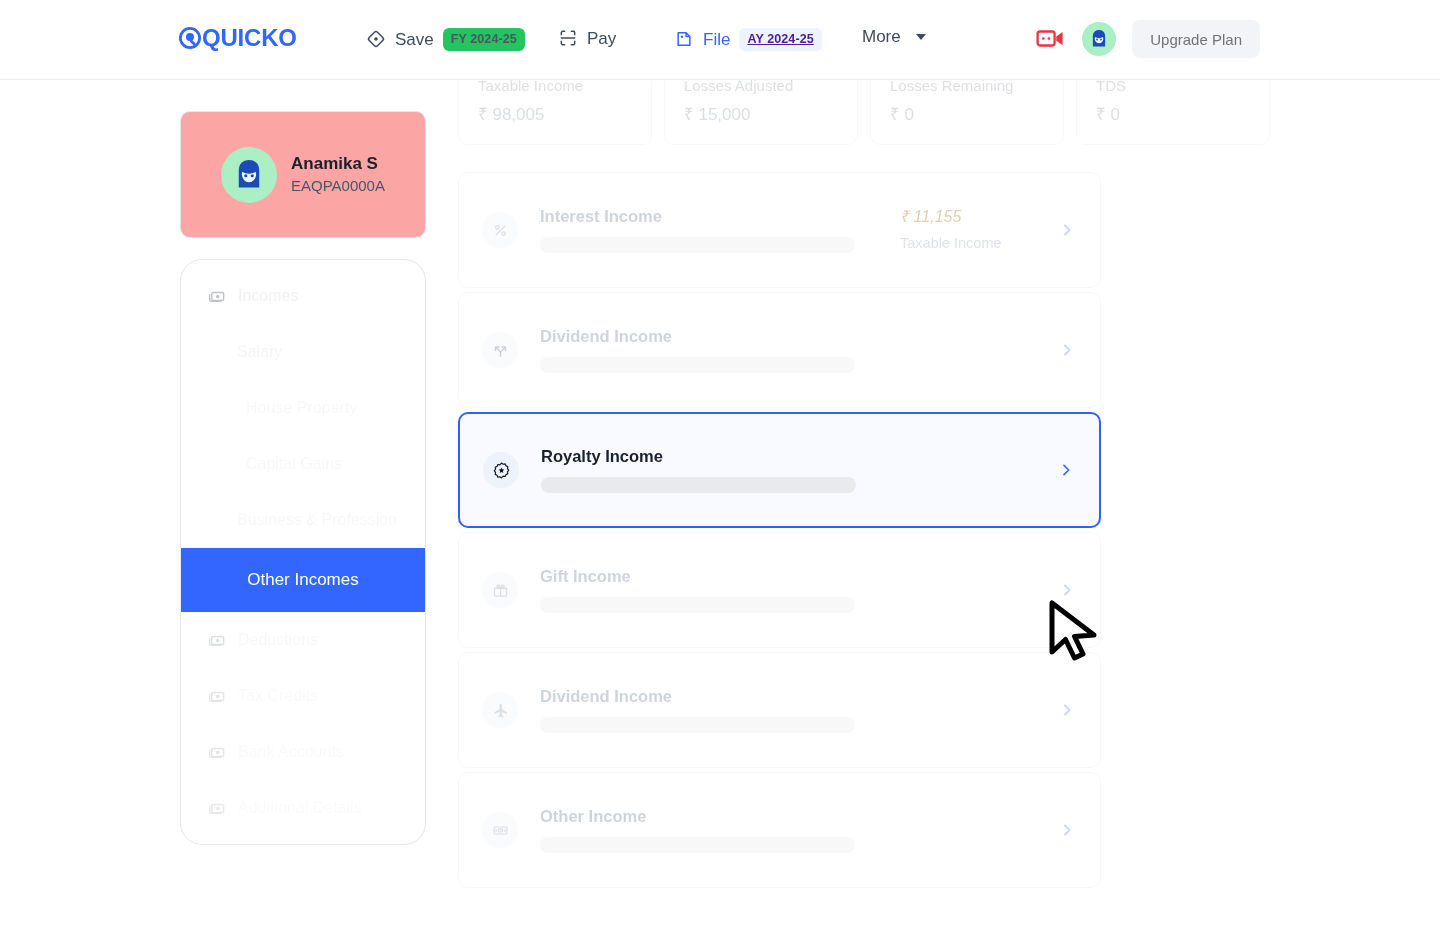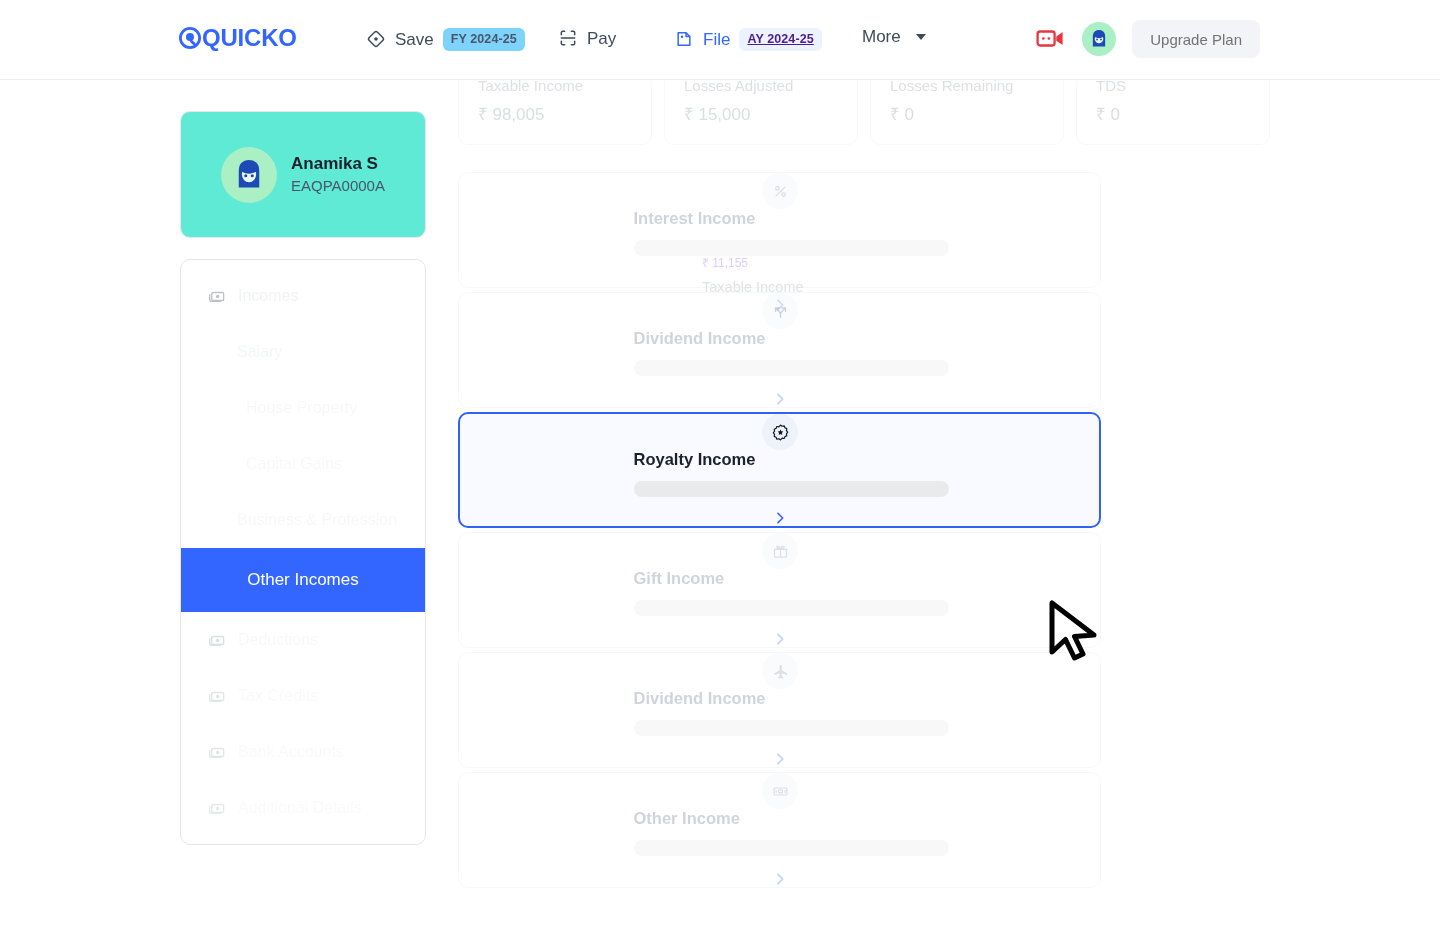--- a/index.html
+++ b/index.html
@@ -68,21 +68,21 @@
     font-weight: 400;
     color: #3e4c59;
     line-height: 1;
   }
   .nav-label.blue { color: #3366ff; font-weight: 400; }
 
   .nav-pill {
     font-size: 12.5px;
     font-weight: 600;
     color: #4a5568;
-    background: #7dd3fc;
+    background: #22c55e;
     border-radius: 6px;
     padding: 5px 8px;
     line-height: 1;
     letter-spacing: 0.1px;
   }
   .nav-pill.blue {
     color: #4c1d95;
     background: #edf2ff;
     text-decoration: underline;
   }
@@ -134,21 +134,21 @@
     left: 180px;
     top: 111px;
     width: 246px;
   }
 
   .profile-card {
     width: 246px;
     height: 127px;
     border: 1px solid #e4e7ec;
     border-radius: 10px;
-    background: #5eead4;
+    background: #fca5a5;
     display: flex;
     align-items: center;
     justify-content: center;
     gap: 14px;
   }
   .profile-avatar {
     width: 56px; height: 56px;
     border-radius: 50%;
     background: #aaf0c4;
     display: flex; align-items: center; justify-content: center;
@@ -163,21 +163,21 @@
   .profile-pan {
     font-size: 15px;
     color: #4a5568;
     line-height: 1.35;
   }
 
   .nav-card {
     margin-top: 21px;
     width: 246px;
     border: 1px solid #e4e7ec;
-    border-radius: 10px;
+    border-radius: 22px;
     background: #fff;
     overflow: hidden;
     padding: 8px 0;
   }
 
   .nav-item {
     height: 56px;
     display: flex;
     align-items: center;
     padding-left: 26px;
@@ -261,21 +261,20 @@
     height: 116px;
     border: 1px solid #e4e7ec;
     border-radius: 10px;
     background: #ffffff;
     margin-bottom: 4px;
     display: flex;
     align-items: center;
     padding-left: 23px;
     padding-right: 22px;
     cursor: pointer;
-    flex-direction: column;
   }
   .inc-card.faded { opacity: 0.30; }
   .inc-card.selected {
     border: 2px solid #2f62f5;
     background: #f8faff;
     opacity: 1;
   }
 
   .inc-icon {
     width: 36px; height: 36px;
@@ -308,23 +307,24 @@
     margin-top: 11px;
   }
 
   .inc-meta {
     text-align: left;
     width: 150px;
     flex: 0 0 auto;
     margin-right: 6px;
   }
   .inc-amount {
-    font-size: 12px;
-    color: #8b5cf6;
+    font-size: 16px;
+    color: #a16207;
     line-height: 1.3;
+    font-style: italic;
   }
   .inc-sub {
     font-size: 14.5px;
     color: #98a2b3;
     margin-top: 7px;
     line-height: 1.3;
   }
 
   .chev {
     flex: 0 0 auto;

